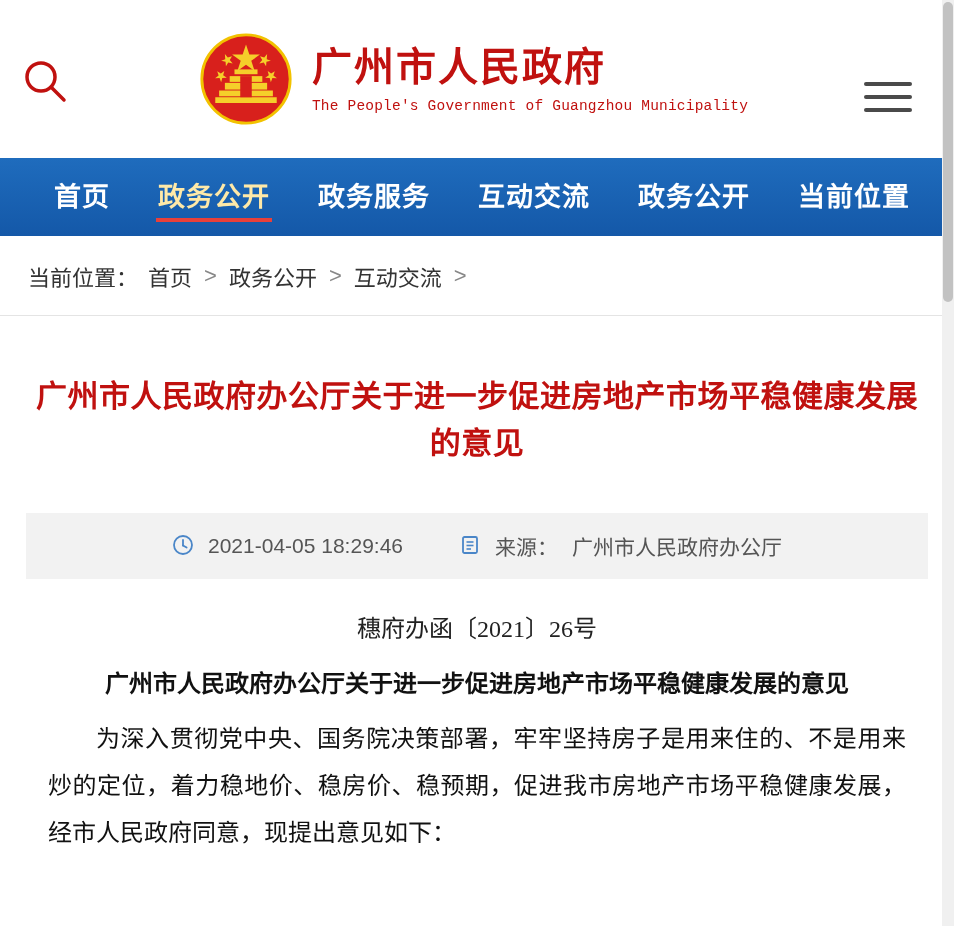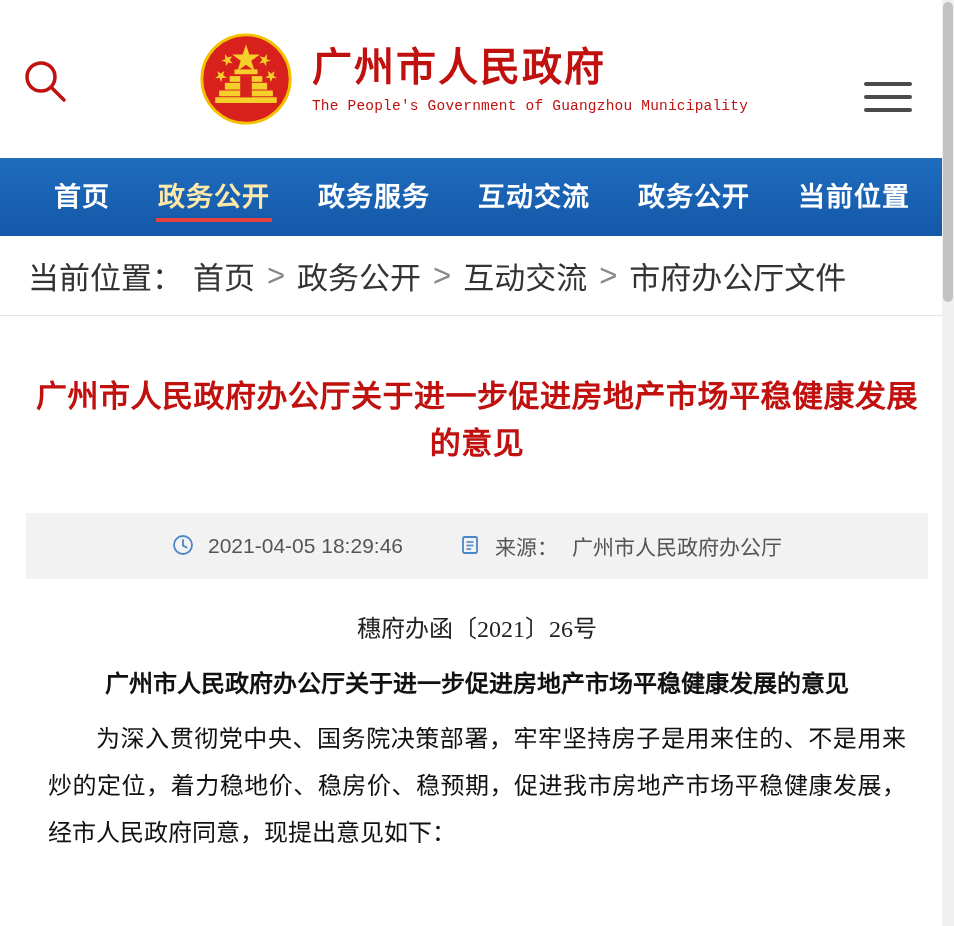--- a/index.html
+++ b/index.html
@@ -109,21 +109,21 @@
     height: 4px;
     background: #e8403a;
   }
 
   
   .breadcrumb {
     height: 80px;
     display: flex;
     align-items: center;
     padding: 0 28px;
-    font-size: 31px;
+    font-size: 22px;
     color: #333333;
     border-bottom: 1px solid #e4e4e4;
     gap: 10px;
   }
   .bc-label { color: #333333; }
   .bc-link { color: #333333; cursor: pointer; }
   .bc-sep { color: #888888; padding: 0 2px; }
 
   
   .article { padding: 0 26px; }
@@ -250,21 +250,20 @@
 </div>
 
 <div class="breadcrumb">
   <span class="bc-label">当前位置：</span>
   <span class="bc-link">首页</span>
   <span class="bc-sep">&gt;</span>
   <span class="bc-link">政务公开</span>
   <span class="bc-sep">&gt;</span>
   <span class="bc-link">互动交流</span>
   <span class="bc-sep">&gt;</span>
-  <span class="bc-link">市府办公厅文件</span>
 </div>
 
 <div class="article">
 
   <div class="title">广州市人民政府办公厅关于进一步促进房地产市场平稳健康发展的意见</div>
 
   <div class="meta">
     <span class="icon">
       <svg viewBox="0 0 22 22" width="22" height="22" aria-hidden="true">
         <circle cx="11" cy="11" r="9" fill="none" stroke="#4a86c8" stroke-width="1.8"></circle>

